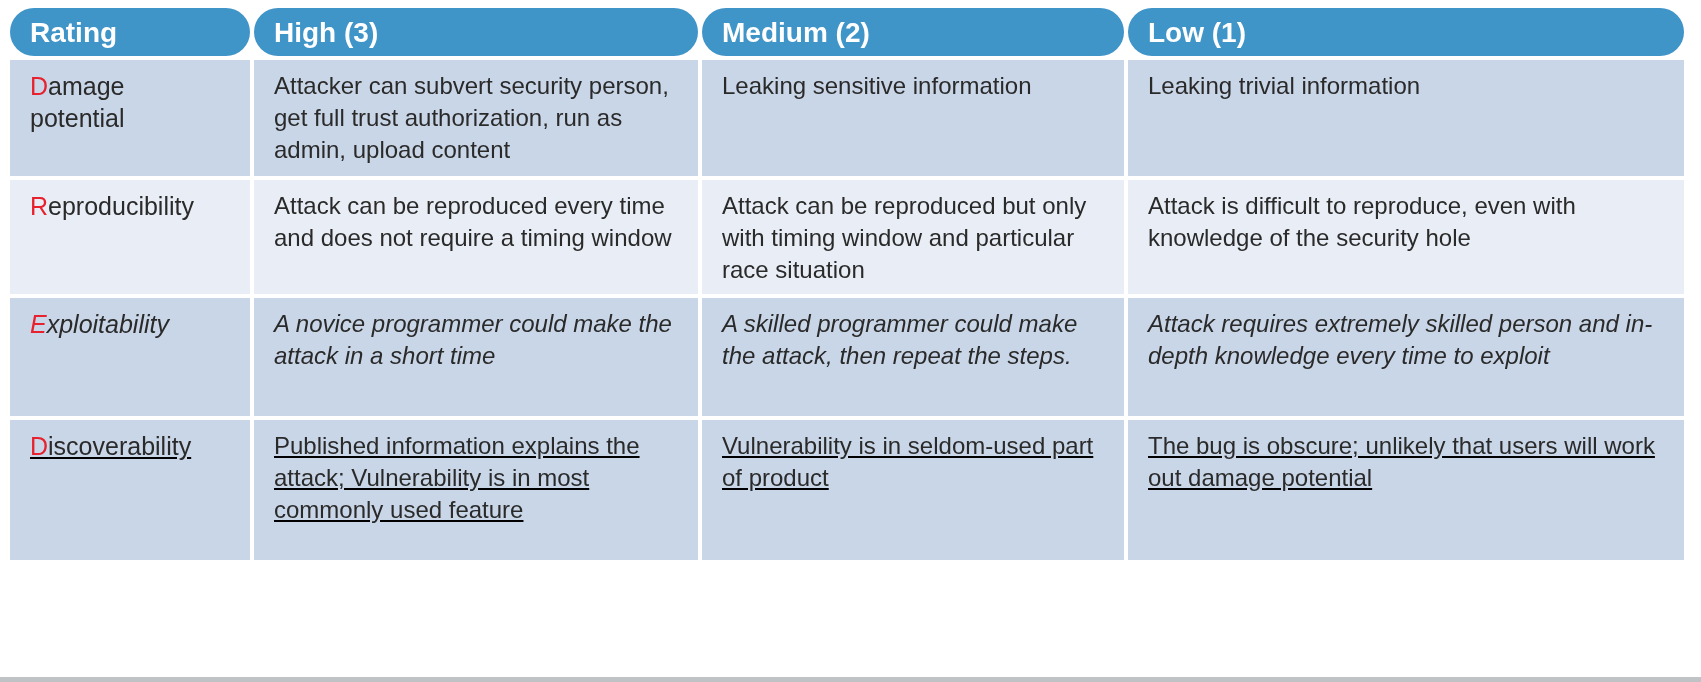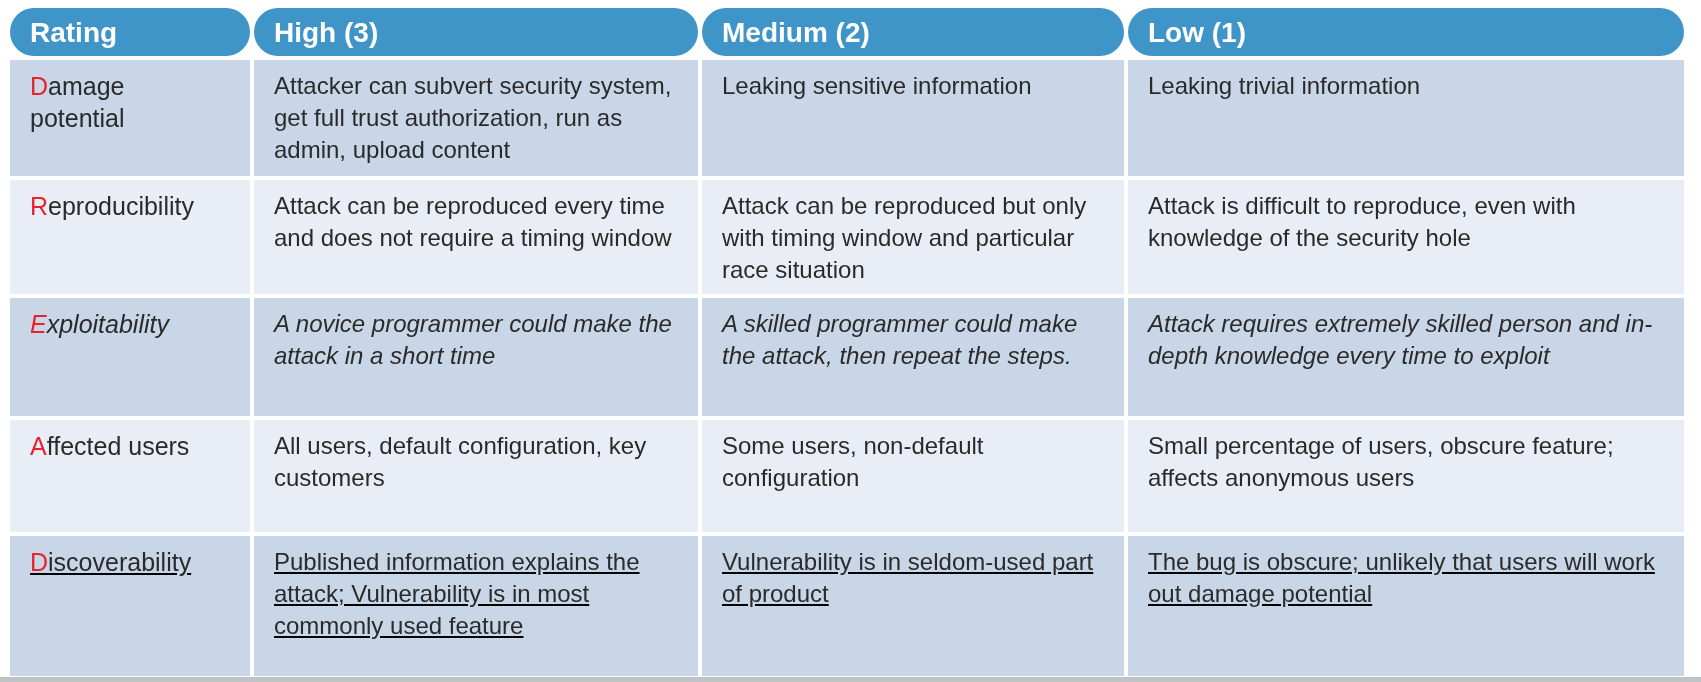--- a/index.html
+++ b/index.html
@@ -83,42 +83,36 @@
       <tr>
           <th>Rating</th>
           <th>High (3)</th>
           <th>Medium (2)</th>
           <th>Low (1)</th>
         </tr>
     </thead>
     <tbody>
         <tr class="odd" style="height: 116px;">
           <td class="rating-cell"><span class="initial">D</span><span>amage potential</span></td>
-          <td>Attacker can subvert security system, get full trust authorization, run as admin, upload content</td>
+          <td>Attacker can subvert security person, get full trust authorization, run as admin, upload content</td>
           <td>Leaking sensitive information</td>
           <td>Leaking trivial information</td>
         </tr>
         <tr class="even" style="height: 112px; margin-top: 38px;">
           <td class="rating-cell"><span class="initial">R</span><span>eproducibility</span></td>
           <td>Attack can be reproduced every time and does not require a timing window</td>
           <td>Attack can be reproduced but only with timing window and particular race situation</td>
           <td>Attack is difficult to reproduce, even with knowledge of the security hole</td>
         </tr>
         <tr class="odd" style="height: 118px; font-style: italic;">
           <td class="rating-cell"><span class="initial">E</span><span>xploitability</span></td>
           <td>A novice programmer could make the attack in a short time</td>
           <td>A skilled programmer could make the attack, then repeat the steps.</td>
           <td>Attack requires extremely skilled person and in-depth knowledge every time to exploit</td>
         </tr>
-        <tr class="even" style="height: 112px;">
-          <td class="rating-cell"><span class="initial">A</span><span>ffected users</span></td>
-          <td>All users, default configuration, key customers</td>
-          <td>Some users, non-default configuration</td>
-          <td>Small percentage of users, obscure feature; affects anonymous users</td>
-        </tr>
         <tr class="odd" style="height: 140px; text-decoration: underline;">
           <td class="rating-cell"><span class="initial">D</span><span>iscoverability</span></td>
           <td>Published information explains the attack; Vulnerability is in most commonly used feature</td>
           <td>Vulnerability is in seldom-used part of product</td>
           <td>The bug is obscure; unlikely that users will work out damage potential</td>
         </tr>
       </tbody>
   </table>
   <div class="bottom-edge"></div>
 </div>

